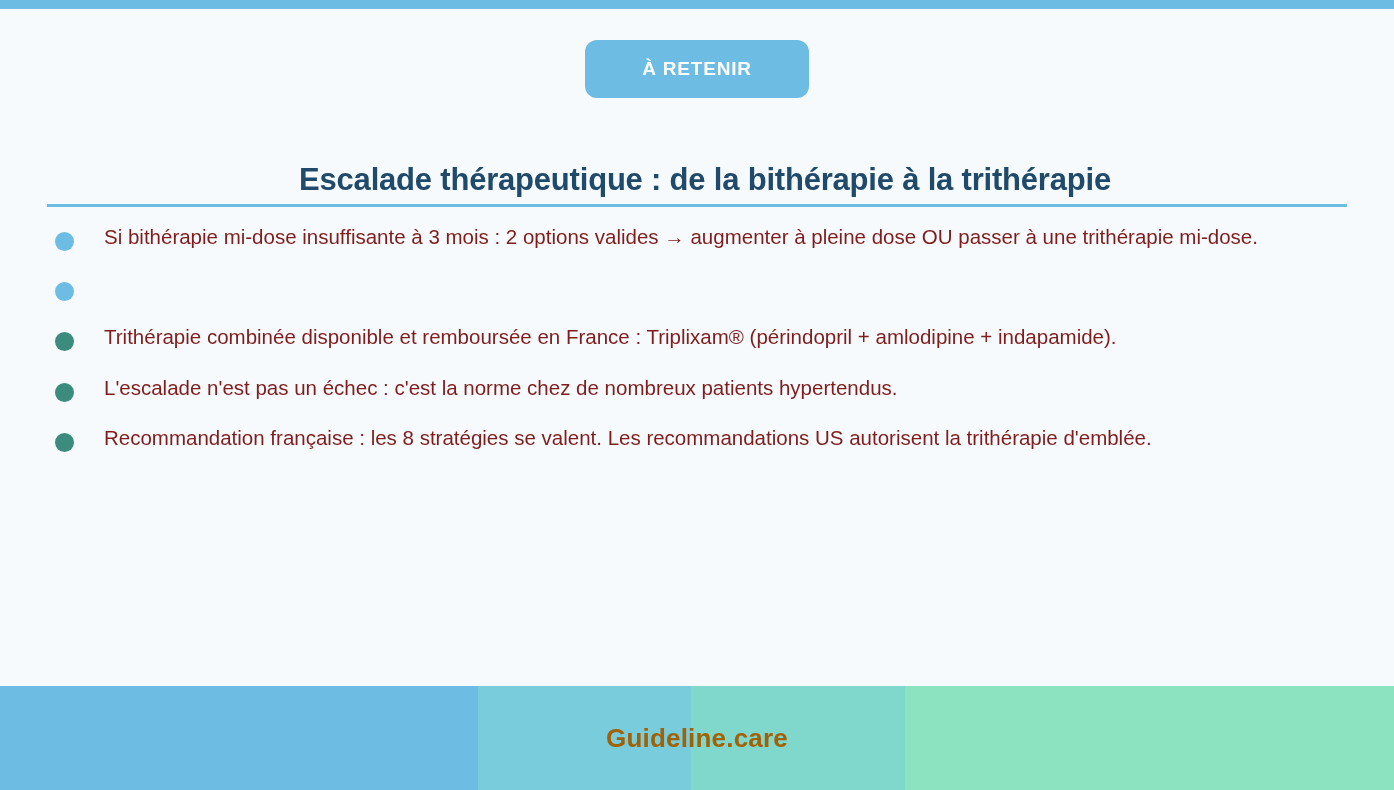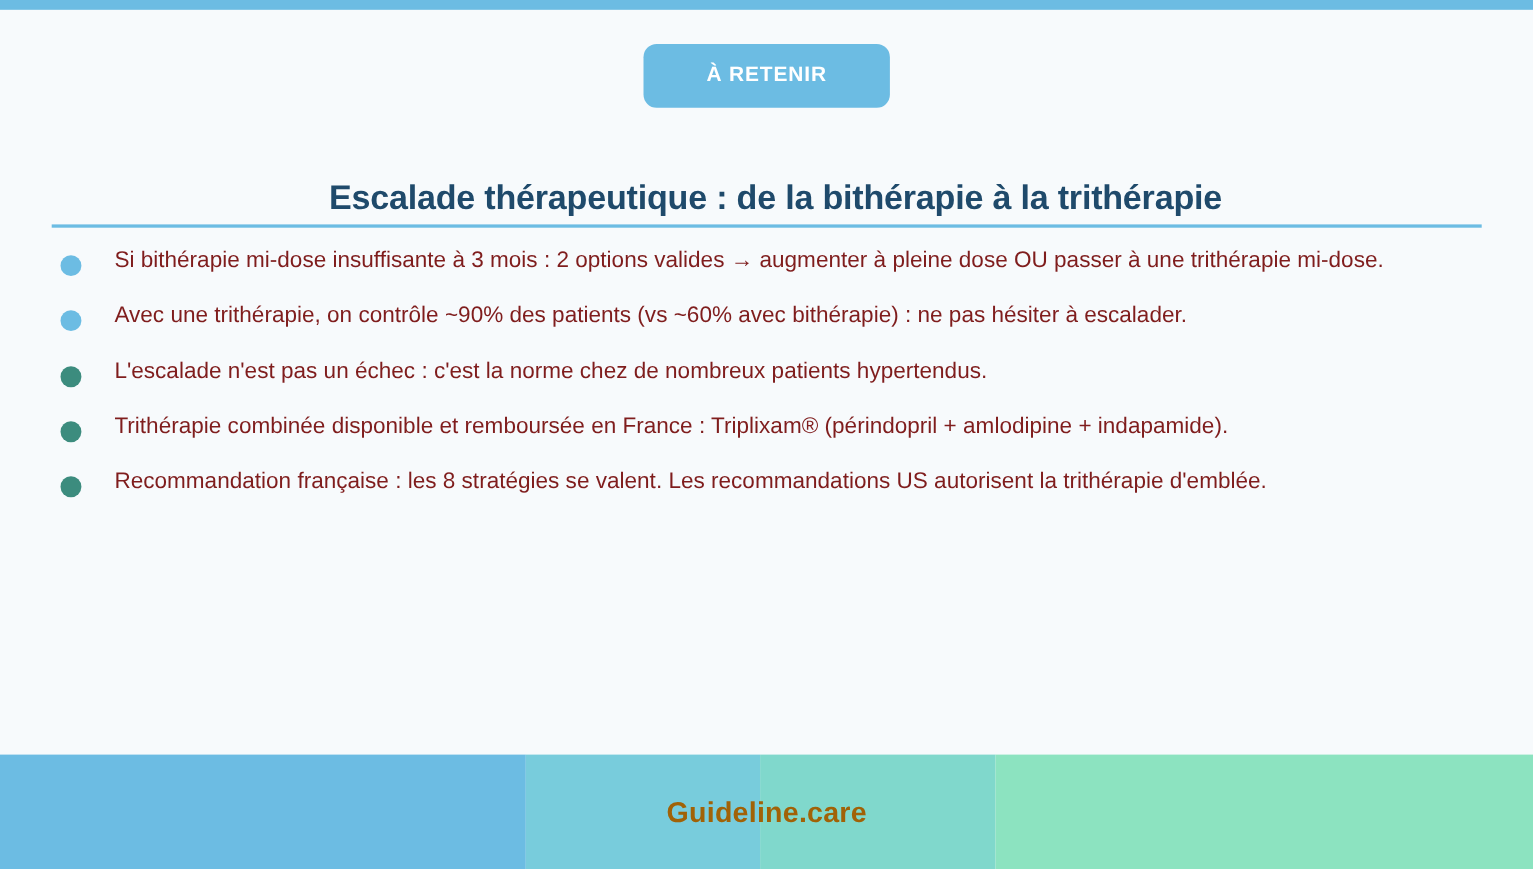--- a/index.html
+++ b/index.html
@@ -158,31 +158,30 @@
 
   <div class="bullets">
 
     <div class="bullet">
       <span class="bullet-dot blue"></span>
       <span class="bullet-text">Si bithérapie mi-dose insuffisante à 3 mois : 2 options valides → augmenter à pleine dose OU passer à une trithérapie mi-dose.</span>
     </div>
 
     <div class="bullet">
       <span class="bullet-dot blue"></span>
-      <span class="bullet-text">Avec une trithérapie, on contrôle ~90% des patients (vs ~60% avec bithérapie) : ne pas hésiter à escalader.</span>
+    </div>
+
+    <div class="bullet">
+      <span class="bullet-dot teal"></span>
+      <span class="bullet-text">Trithérapie combinée disponible et remboursée en France : Triplixam® (périndopril + amlodipine + indapamide).</span>
     </div>
 
     <div class="bullet">
       <span class="bullet-dot teal"></span>
       <span class="bullet-text">L'escalade n'est pas un échec : c'est la norme chez de nombreux patients hypertendus.</span>
-    </div>
-
-    <div class="bullet">
-      <span class="bullet-dot teal"></span>
-      <span class="bullet-text">Trithérapie combinée disponible et remboursée en France : Triplixam® (périndopril + amlodipine + indapamide).</span>
     </div>
 
     <div class="bullet">
       <span class="bullet-dot teal"></span>
       <span class="bullet-text">Recommandation française : les 8 stratégies se valent. Les recommandations US autorisent la trithérapie d'emblée.</span>
     </div>
 
   </div>
 </div>
 

